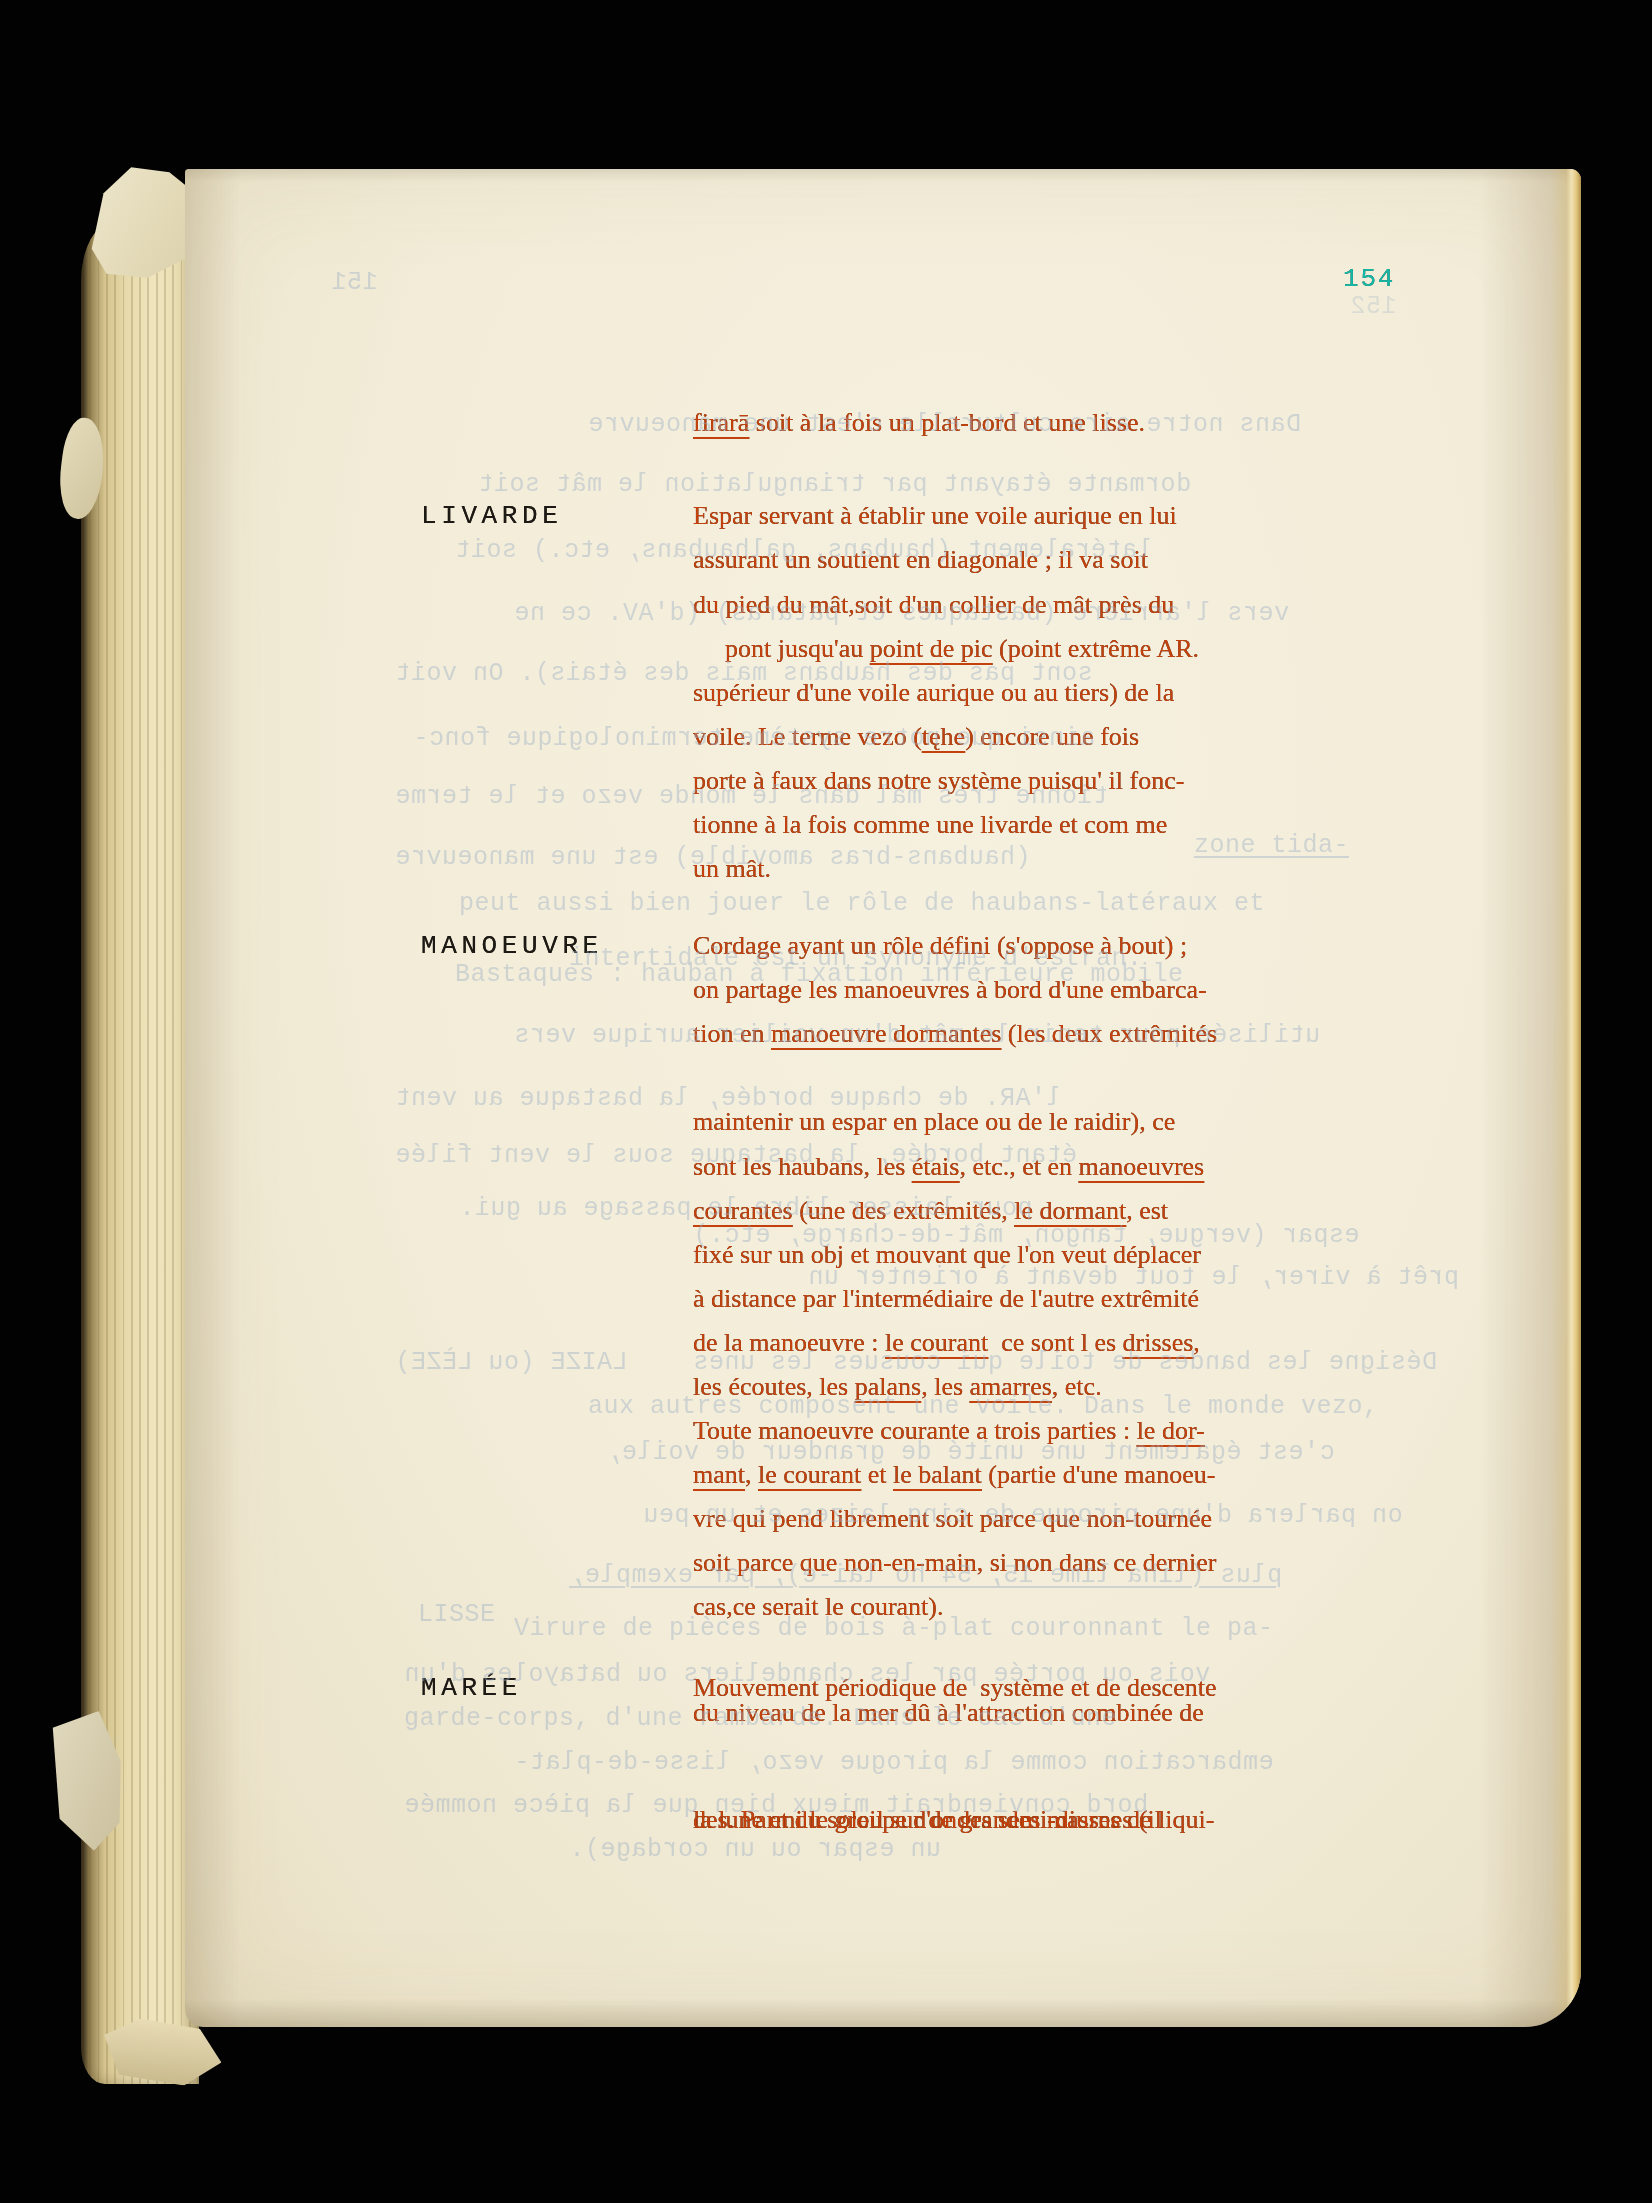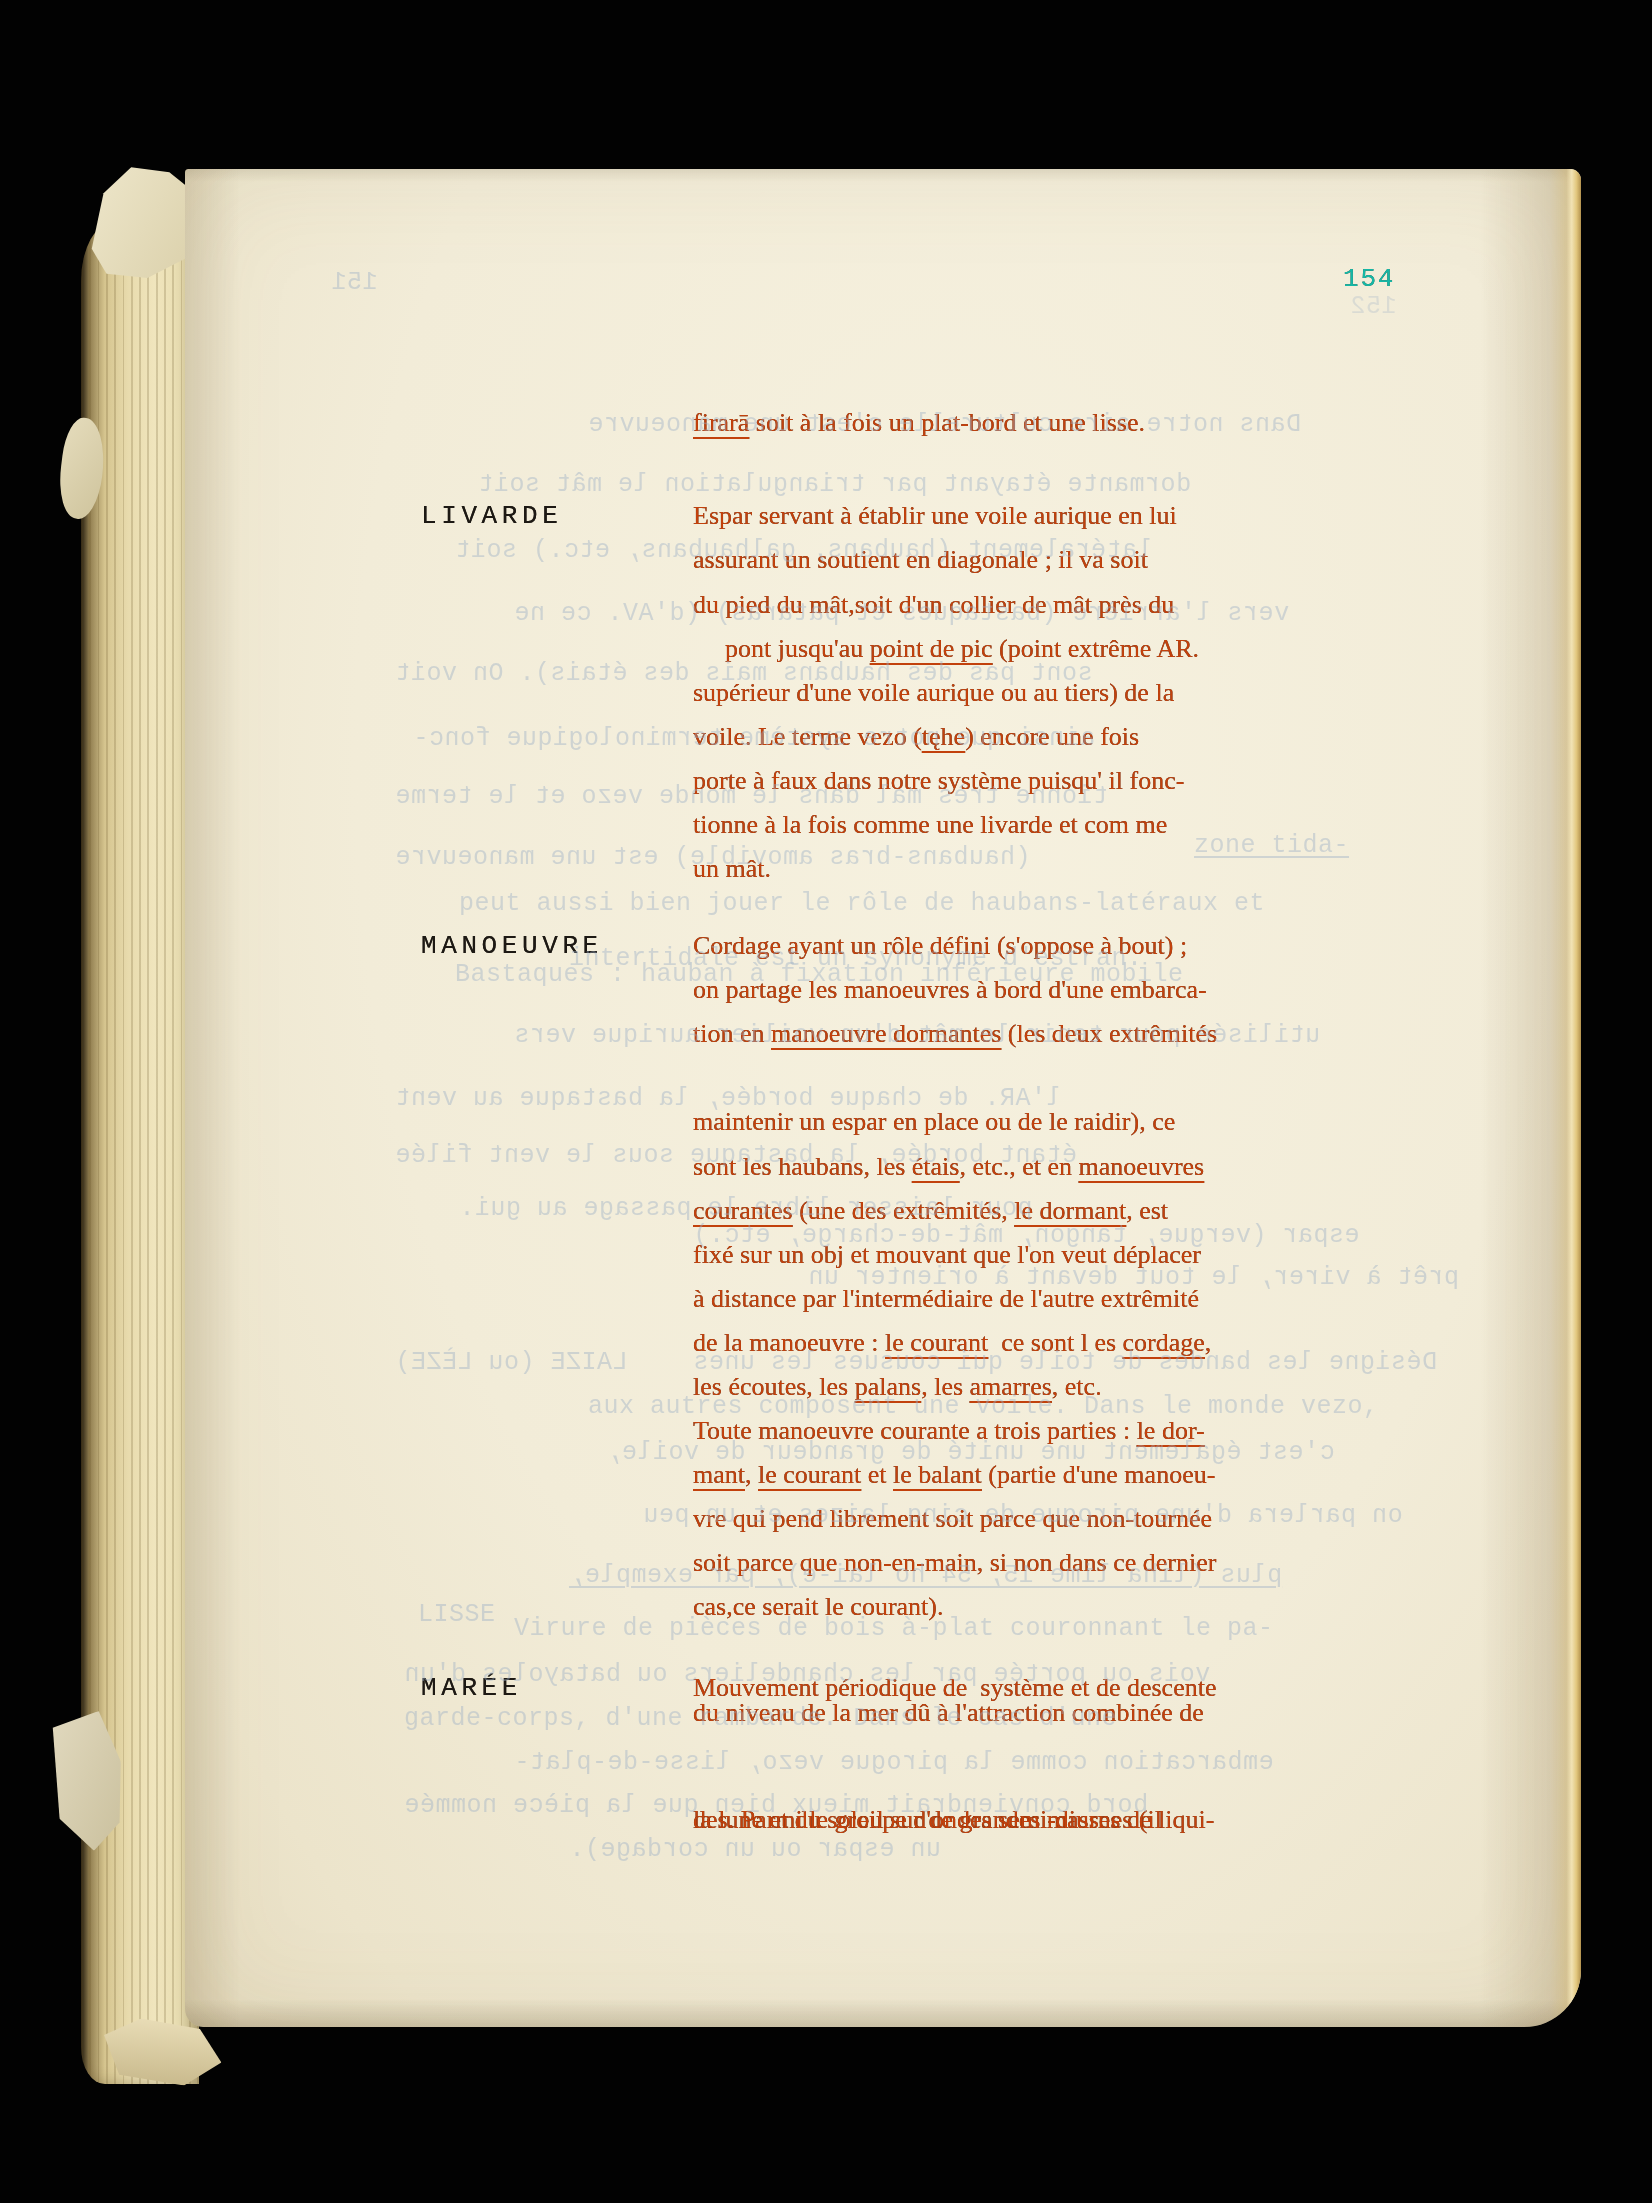--- a/index.html
+++ b/index.html
@@ -83,21 +83,21 @@
       <div class="tl" style="left: 693px; top: 854px;"><span>un mât.</span></div>
       <div class="hw" style="left: 421px; top: 931px;">MANOEUVRE</div>
       <div class="tl" style="left: 693px; top: 931px;"><span>Cordage ayant un rôle défini (s'oppose à bout) ;</span></div>
       <div class="tl" style="left: 693px; top: 975px;"><span>on partage les manoeuvres à bord d'une embarca-</span></div>
       <div class="tl" style="left: 693px; top: 1019px;"><span>tion en </span><span class="us">manoeuvre dormantes</span><span> (les deux extrêmités</span></div>
       <div class="tl" style="left: 693px; top: 1107px;"><span>maintenir un espar en place ou de le raidir), ce</span></div>
       <div class="tl" style="left: 693px; top: 1152px;"><span>sont les haubans, les </span><span class="us">étais</span><span>, etc., et en </span><span class="us">manoeuvres</span></div>
       <div class="tl" style="left: 693px; top: 1196px;"><span class="us">courantes</span><span> (une des extrêmités, </span><span class="us">le dormant</span><span>, est</span></div>
       <div class="tl" style="left: 693px; top: 1240px;"><span>fixé sur un obj et mouvant que l'on veut déplacer</span></div>
       <div class="tl" style="left: 693px; top: 1284px;"><span>à distance par l'intermédiaire de l'autre extrêmité</span></div>
-      <div class="tl" style="left: 693px; top: 1328px;"><span>de la manoeuvre : </span><span class="us">le courant</span><span>  ce sont l es </span><span class="us">cordage</span><span>,</span></div>
+      <div class="tl" style="left: 693px; top: 1328px;"><span>de la manoeuvre : </span><span class="us">le courant</span><span>  ce sont l es </span><span class="us">drisses</span><span>,</span></div>
       <div class="tl" style="left: 693px; top: 1372px;"><span>les écoutes, les </span><span class="us">palans</span><span>, les </span><span class="us">amarres</span><span>, etc.</span></div>
       <div class="tl" style="left: 693px; top: 1416px;"><span>Toute manoeuvre courante a trois parties : </span><span class="us">le dor-</span></div>
       <div class="tl" style="left: 693px; top: 1460px;"><span class="us">mant</span><span>, </span><span class="us">le courant</span><span> et </span><span class="us">le balant</span><span> (partie d'une manoeu-</span></div>
       <div class="tl" style="left: 693px; top: 1504px;"><span>vre qui pend librement soit parce que non-tournée</span></div>
       <div class="tl" style="left: 693px; top: 1548px;"><span>soit parce que non-en-main, si non dans ce dernier</span></div>
       <div class="tl" style="left: 693px; top: 1592px;"><span>cas,ce serait le courant).</span></div>
       <div class="hw" style="left: 421px; top: 1673px;">MARÉE</div>
       <div class="tl" style="left: 693px; top: 1673px;"><span>Mouvement périodique de  système et de descente</span></div>
       <div class="tl" style="left: 693px; top: 1698px;"><span>du niveau de la mer dû à l'attraction combinée de</span></div>
       <div class="tl" style="left: 693px; top: 1761px; margin-top: 44px;"><span>la lune et du soleil sur de grandes masses de liqui-</span></div>

